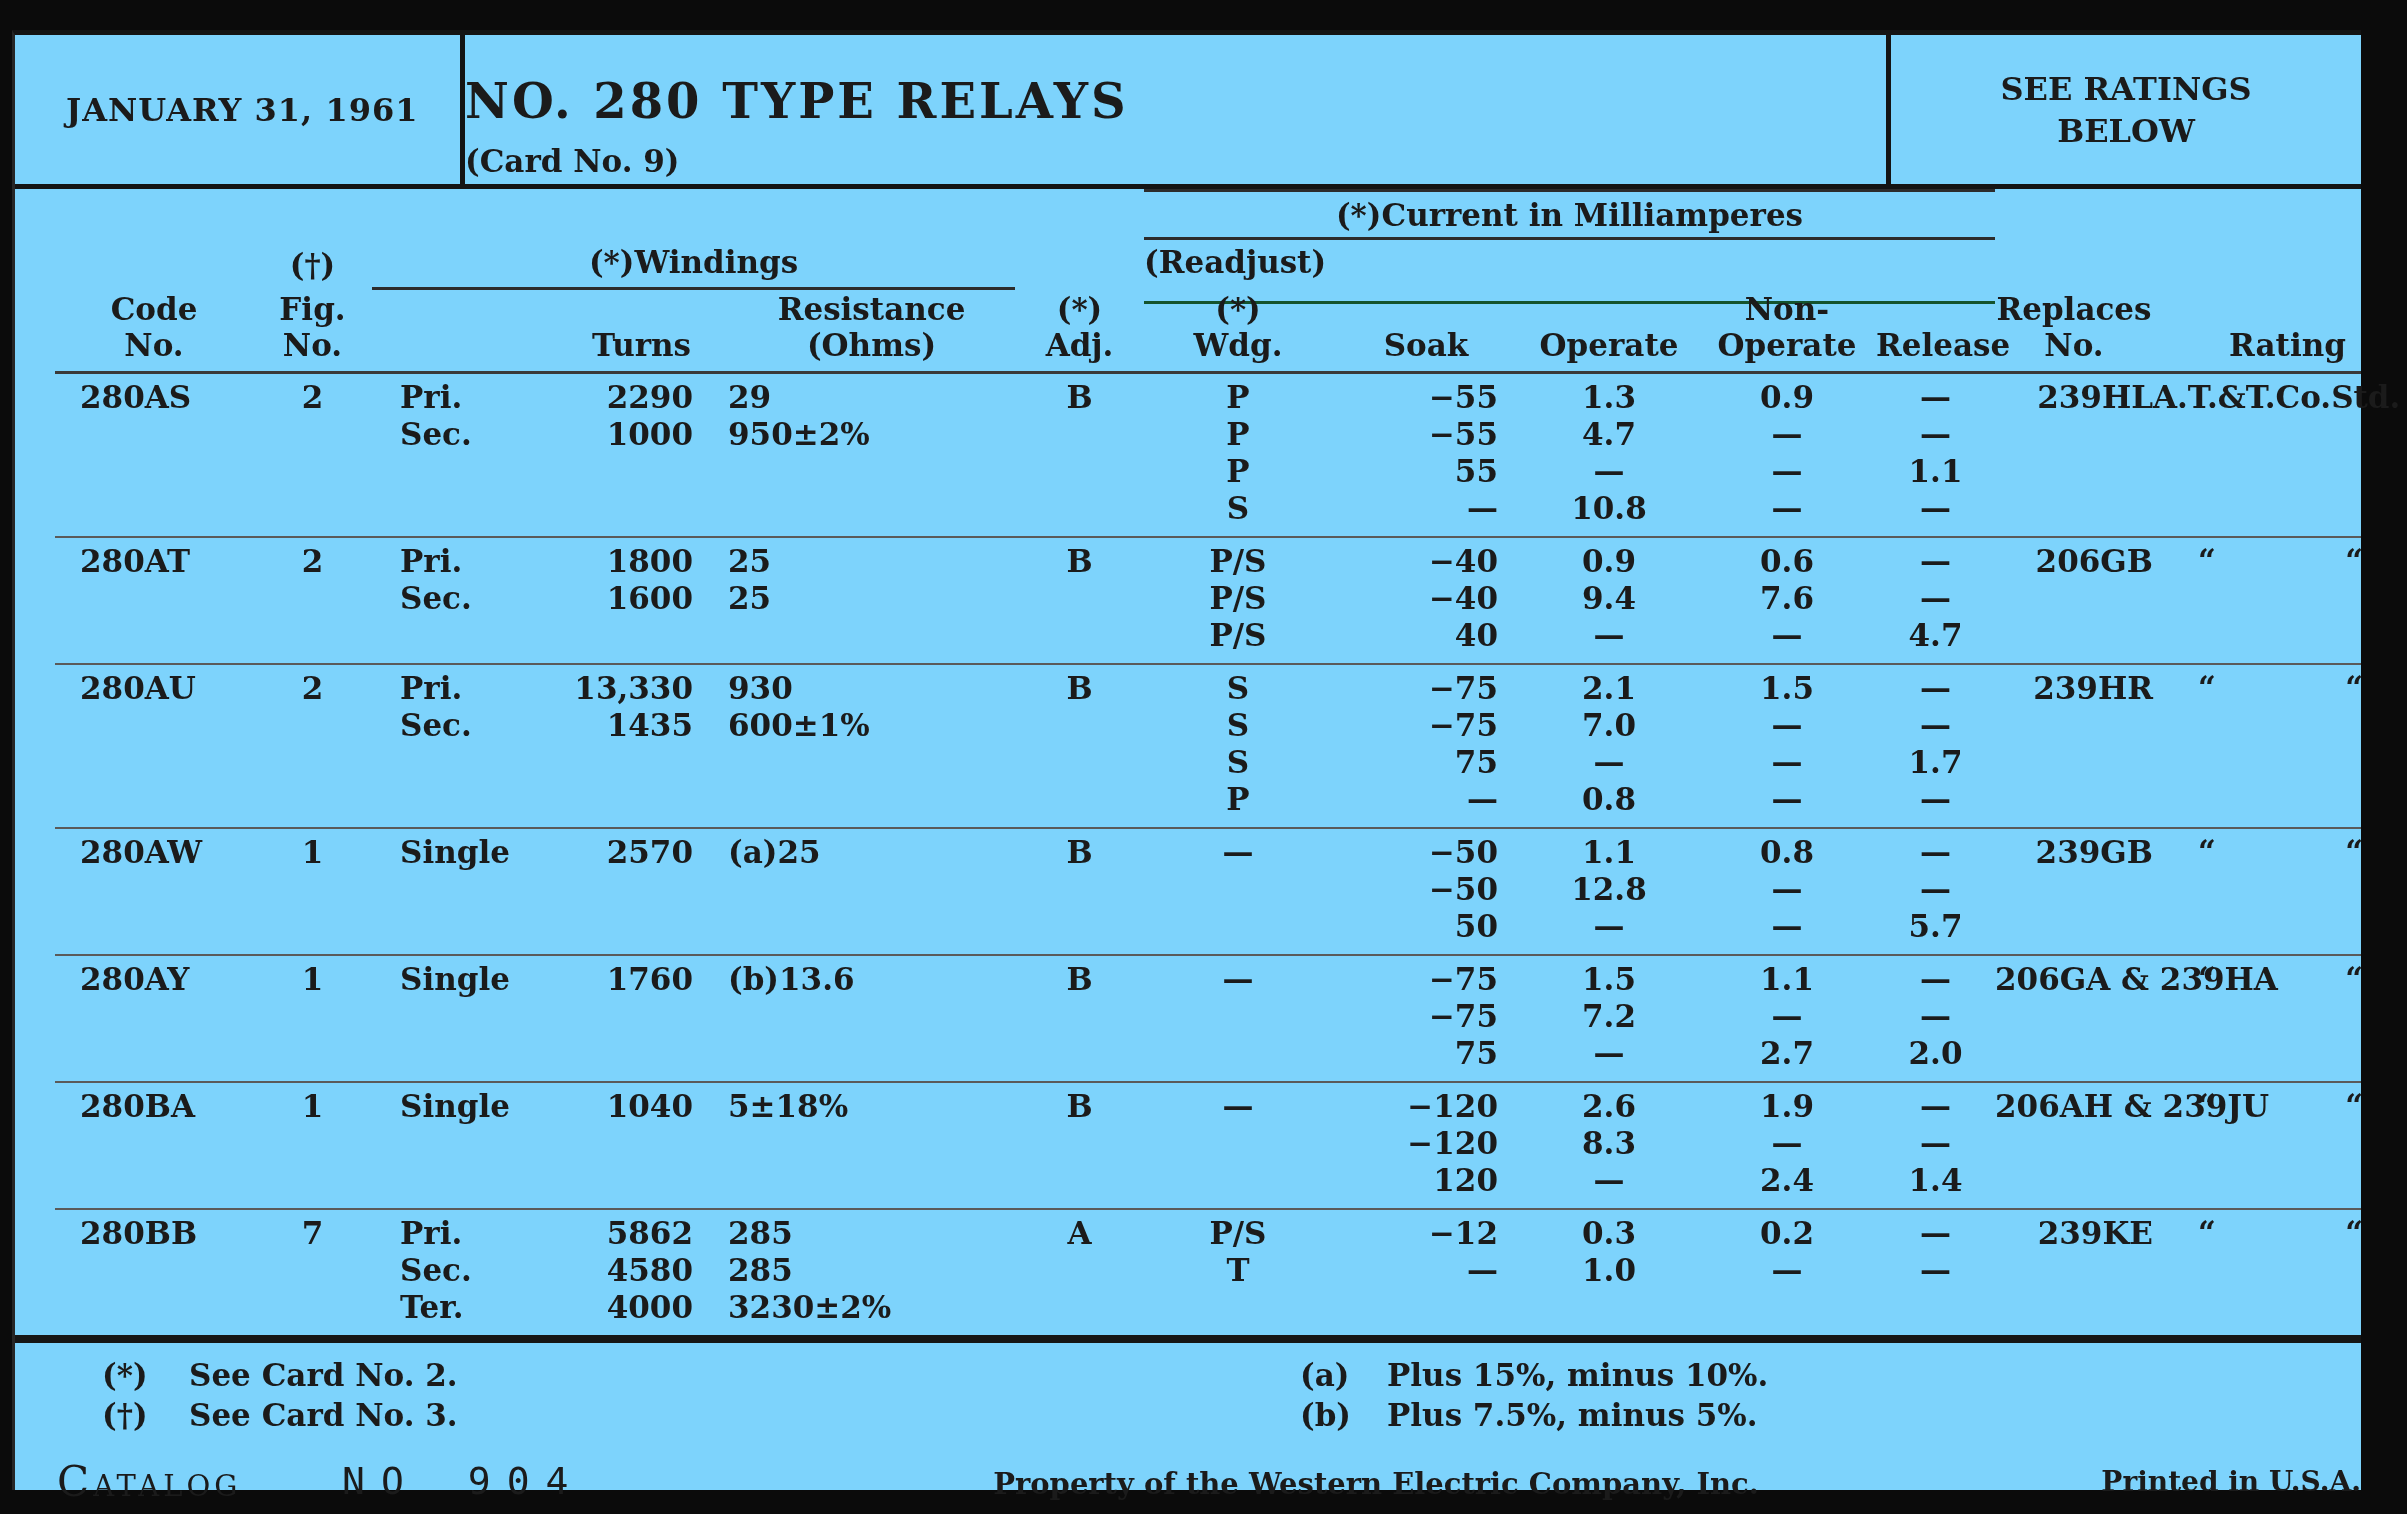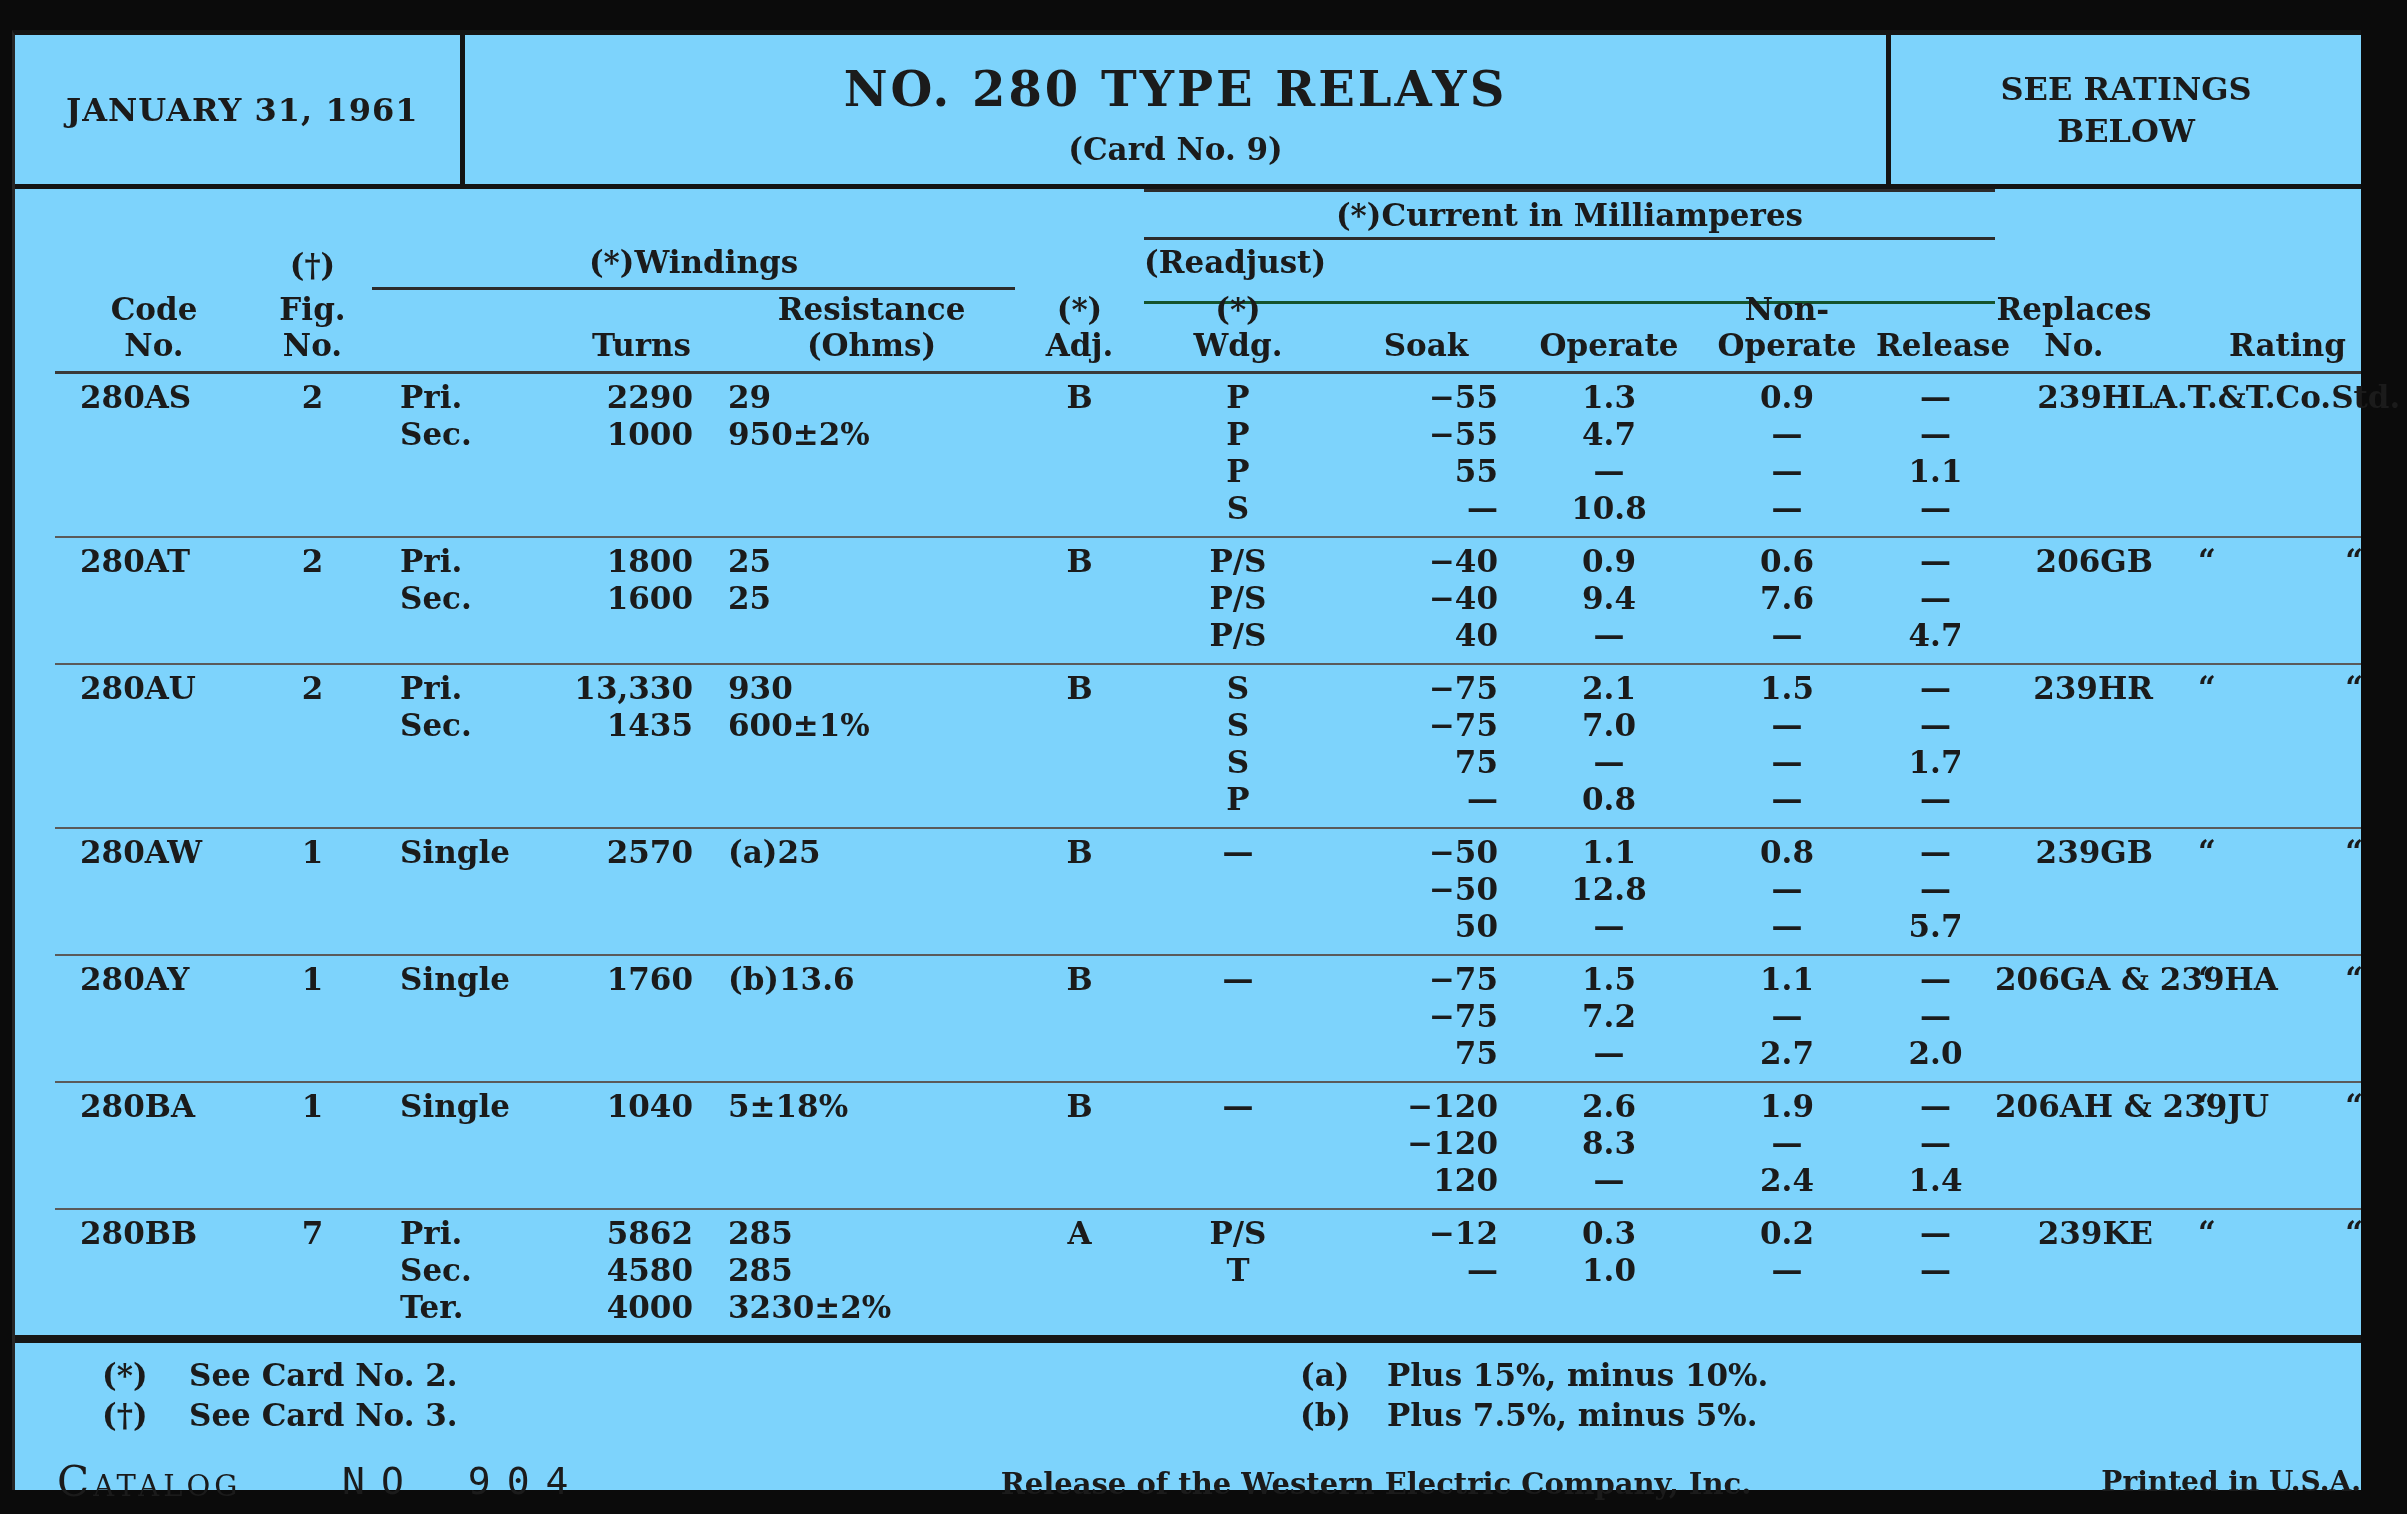--- a/index.html
+++ b/index.html
@@ -6,21 +6,21 @@
   .page { position:relative; width:2408px; height:1515px; background:#0b0b0b; overflow:hidden;
           font-family:"DejaVu Serif", serif; color:#1b1b1b; }
   .card { position:absolute; left:12px; top:30px; width:2349px; height:1460px; box-sizing:border-box;
           background:#7dd3fc; border-top:5px solid #141414; border-left:3px solid #262626; }
 
   
   .titlebar { display:flex; height:149px; border-bottom:5px solid #141414; }
   .tb-left { width:450px; border-right:5px solid #141414; display:flex; align-items:center;
              padding-left:51px; box-sizing:border-box; }
   .date { font-size:32px; font-weight:bold; letter-spacing:1px; }
-  .tb-center { flex:1; border-right:5px solid #141414; text-align:center; padding-top:26px; box-sizing:border-box; }
+  .tb-center { flex:1; border-right:5px solid #141414; padding-top:38px; box-sizing:border-box; }
   .title { font-size:48px; font-weight:bold; letter-spacing:3px; }
   .subtitle { font-size:31px; font-weight:bold; margin-top:14px; }
   .tb-right { width:470px; display:flex; flex-direction:column; justify-content:center; align-items:center;
               font-size:32px; font-weight:bold; line-height:42px; text-align:center; }
 
   
   .table { padding-left:40px; font-weight:bold; font-size:31px; border-bottom:8px solid #161616; }
   .grid { display:grid;
           grid-template-columns:198px 119px 183px 173px 287px 129px 188px 188px 178px 178px 119px 158px 269px; }
   .thead { }
@@ -527,19 +527,19 @@
           <div class="fn-line">
             <span class="fn-mark">(b)</span>
             <span>Plus 7.5%, minus 5%.</span>
           </div>
         </div>
     </div>
 
     <div class="footer">
       <span class="catalog">Catalog</span>
       <span class="cat-no"><span>NO</span><span class="num">904</span></span>
-      <span class="property">Release of the Western Electric Company, Inc.</span>
+      <span class="property">Property of the Western Electric Company, Inc.</span>
       <span class="printed">Printed in U.S.A.</span>
     </div>
 
   </div>
 </div>
 
 
 </body></html>

